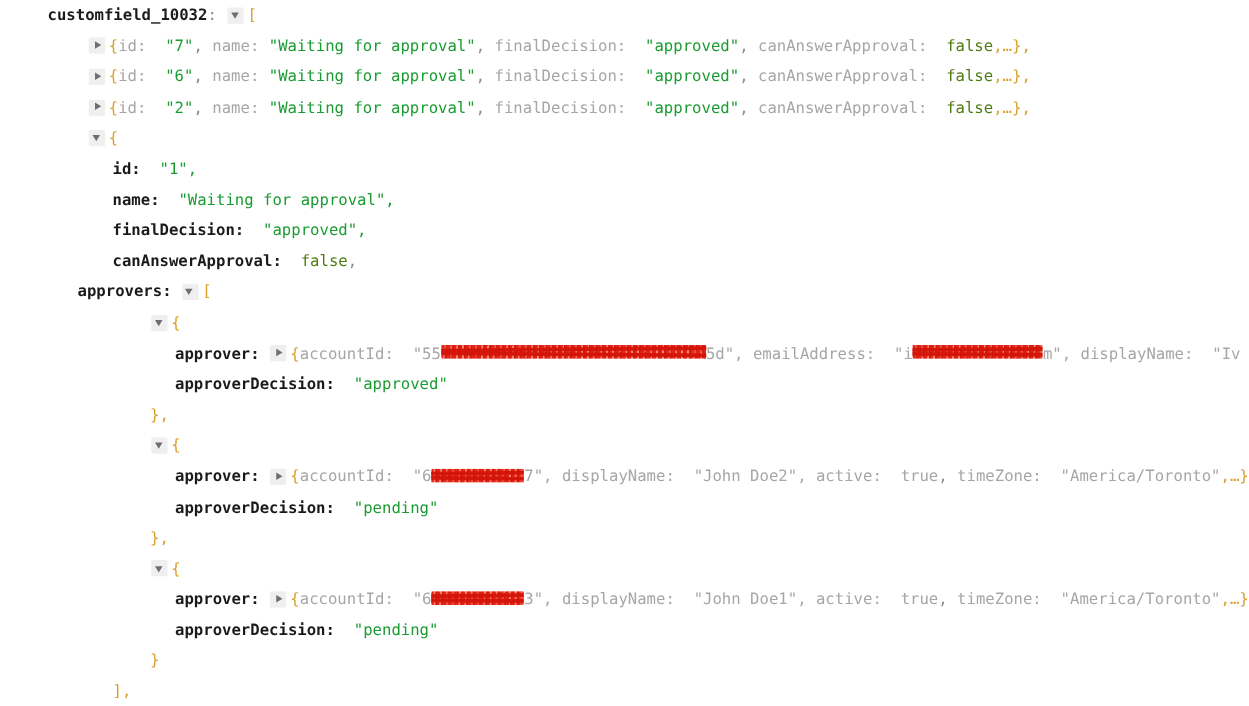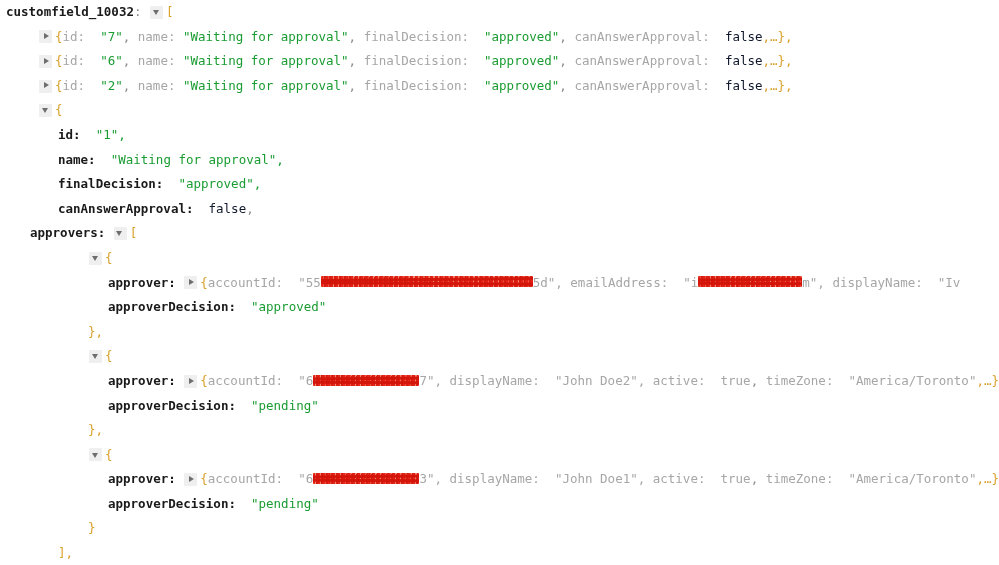--- a/index.html
+++ b/index.html
@@ -16,20 +16,21 @@
     -webkit-font-smoothing: antialiased;
   }
   .viewer { position: relative; width: 999px; height: 565px; padding: 0; }
 
   .row {
     position: relative;
     white-space: pre;
     height: 24.6px;
     display: flex;
     align-items: center;
+    margin-left: 32px;
   }
 
   
   .tri {
     display: inline-block;
     width: 13px; height: 13px;
     background: #efefef;
     border-radius: 1px;
     position: relative;
     vertical-align: middle;
@@ -52,21 +53,21 @@
     border-left: 3.9px solid transparent;
     border-right: 3.9px solid transparent;
     border-top: 5.2px solid #6e6e6e;
     left: 2.6px; top: 4.3px;
   }
 
   
   .key        { color: #1a1a1a; font-weight: bold; }
   .prevkey    { color: #a6a6a6; font-weight: normal; }
   .str        { color: #1a9c32; }
-  .bool       { color: #0f172a; }
+  .bool       { color: #4d7c0f; }
   .brace      { color: #d9a02b; }
   .bracket    { color: #d9a02b; }
   .punc       { color: #8c8c8c; }
 
   
   .redact {
     display: inline-block;
     position: relative;
     vertical-align: middle;
     height: 11px;

